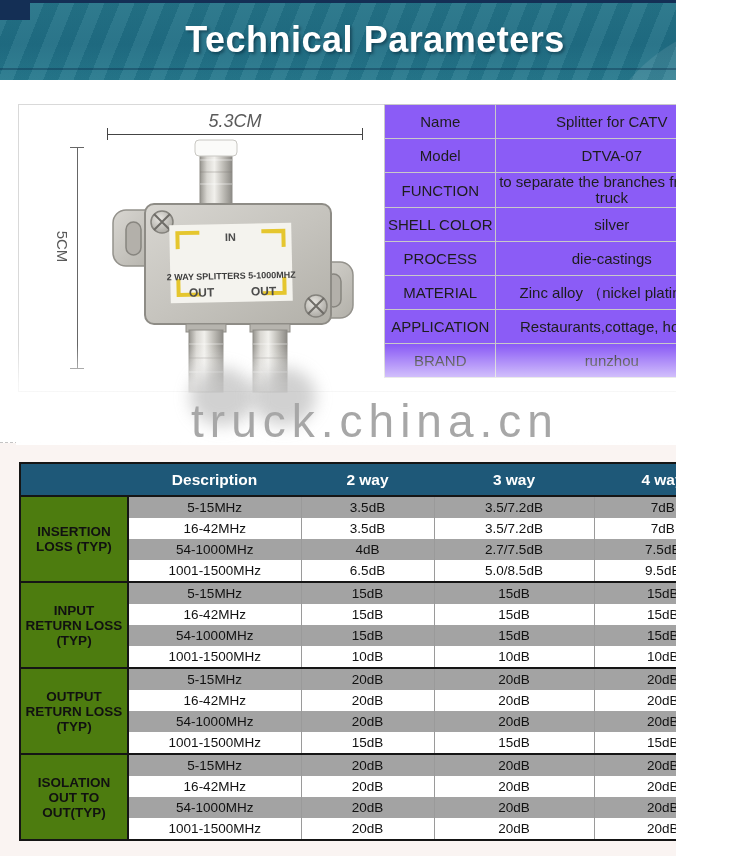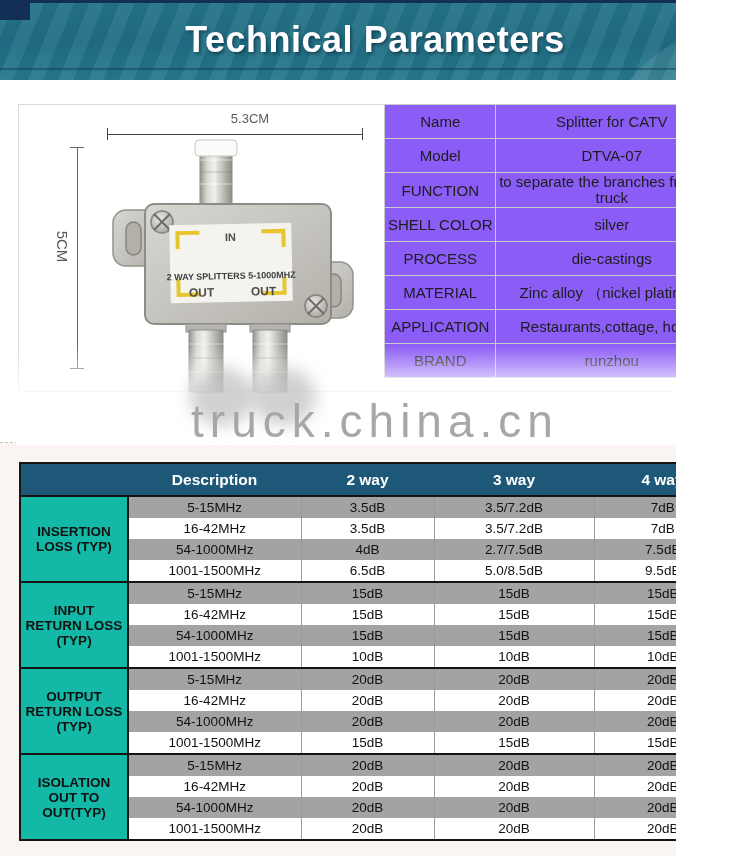--- a/index.html
+++ b/index.html
@@ -23,22 +23,22 @@
     text-shadow:2px 2px 3px rgba(0,25,40,.45);}
 
   
   .pbox{position:absolute;left:18px;top:104px;width:714px;height:286px;background:#fff;
     border:1px solid #d9d9d9;}
 
   .dim-h-line{position:absolute;left:107px;top:134px;width:256px;height:1px;background:#444;}
   .dim-h-tick{position:absolute;width:1px;height:12px;background:#444;top:128px;}
   .dim-v-line{position:absolute;left:77px;top:147px;width:1px;height:222px;background:#666;}
   .dim-v-tick{position:absolute;height:1px;width:14px;background:#666;left:70px;}
-  .dim-label-w{position:absolute;left:210px;top:111px;width:80px;text-align:center;
-    font-size:13px;color:#5a5a5a;}
+  .dim-label-w{position:absolute;left:195px;top:111px;width:80px;text-align:center;
+    font-size:18px;color:#5a5a5a;font-style:italic;}
   .dim-label-h{position:absolute;left:42px;top:238px;width:40px;text-align:center;
     font-size:15px;color:#5a5a5a;transform:rotate(90deg);}
 
   .splitter-svg{position:absolute;left:100px;top:138px;}
 
   
   .fade-overlay{position:absolute;left:16px;top:345px;width:718px;height:100px;z-index:2;
     background:linear-gradient(to bottom,rgba(255,255,255,0) 0%,rgba(255,255,255,.72) 38%,
                rgba(255,255,255,.96) 72%,#ffffff 100%);}
   .smudge{position:absolute;border-radius:50%;filter:blur(8px);background:rgba(135,135,135,.38);z-index:3;}
@@ -56,21 +56,21 @@
   .spec-table td.sv{width:233px;line-height:16px;}
 
   
   .ptable{position:absolute;left:19px;top:462px;border-collapse:collapse;table-layout:fixed;
     width:712px;background:#fff;border:2px solid #151515;}
   .ptable th.head{background:#1e5878;color:#fff;font-size:15.5px;font-weight:bold;
     height:29px;border:none;}
   .ptable td{height:21px;text-align:center;font-size:13.5px;color:#111;
     border-left:1px solid #9a9a9a;padding:0;}
   .ptable td.desc{border-left:none;}
-  .ptable th.group{background:#14b8a6;font-weight:bold;font-size:13.5px;color:#111;
+  .ptable th.group{background:#4d7c0f;font-weight:bold;font-size:13.5px;color:#111;
     border-right:2px solid #151515;border-top:2px solid #151515;padding:0 3px;}
   .ptable tr.stripe td{background:#a3a3a3;}
   .ptable tr.group-start td{border-top:2px solid #151515;}
   .ptable thead tr{border-bottom:2px solid #151515;}
 </style>
 </head>
 <body>
 
 <div id="page">
 

